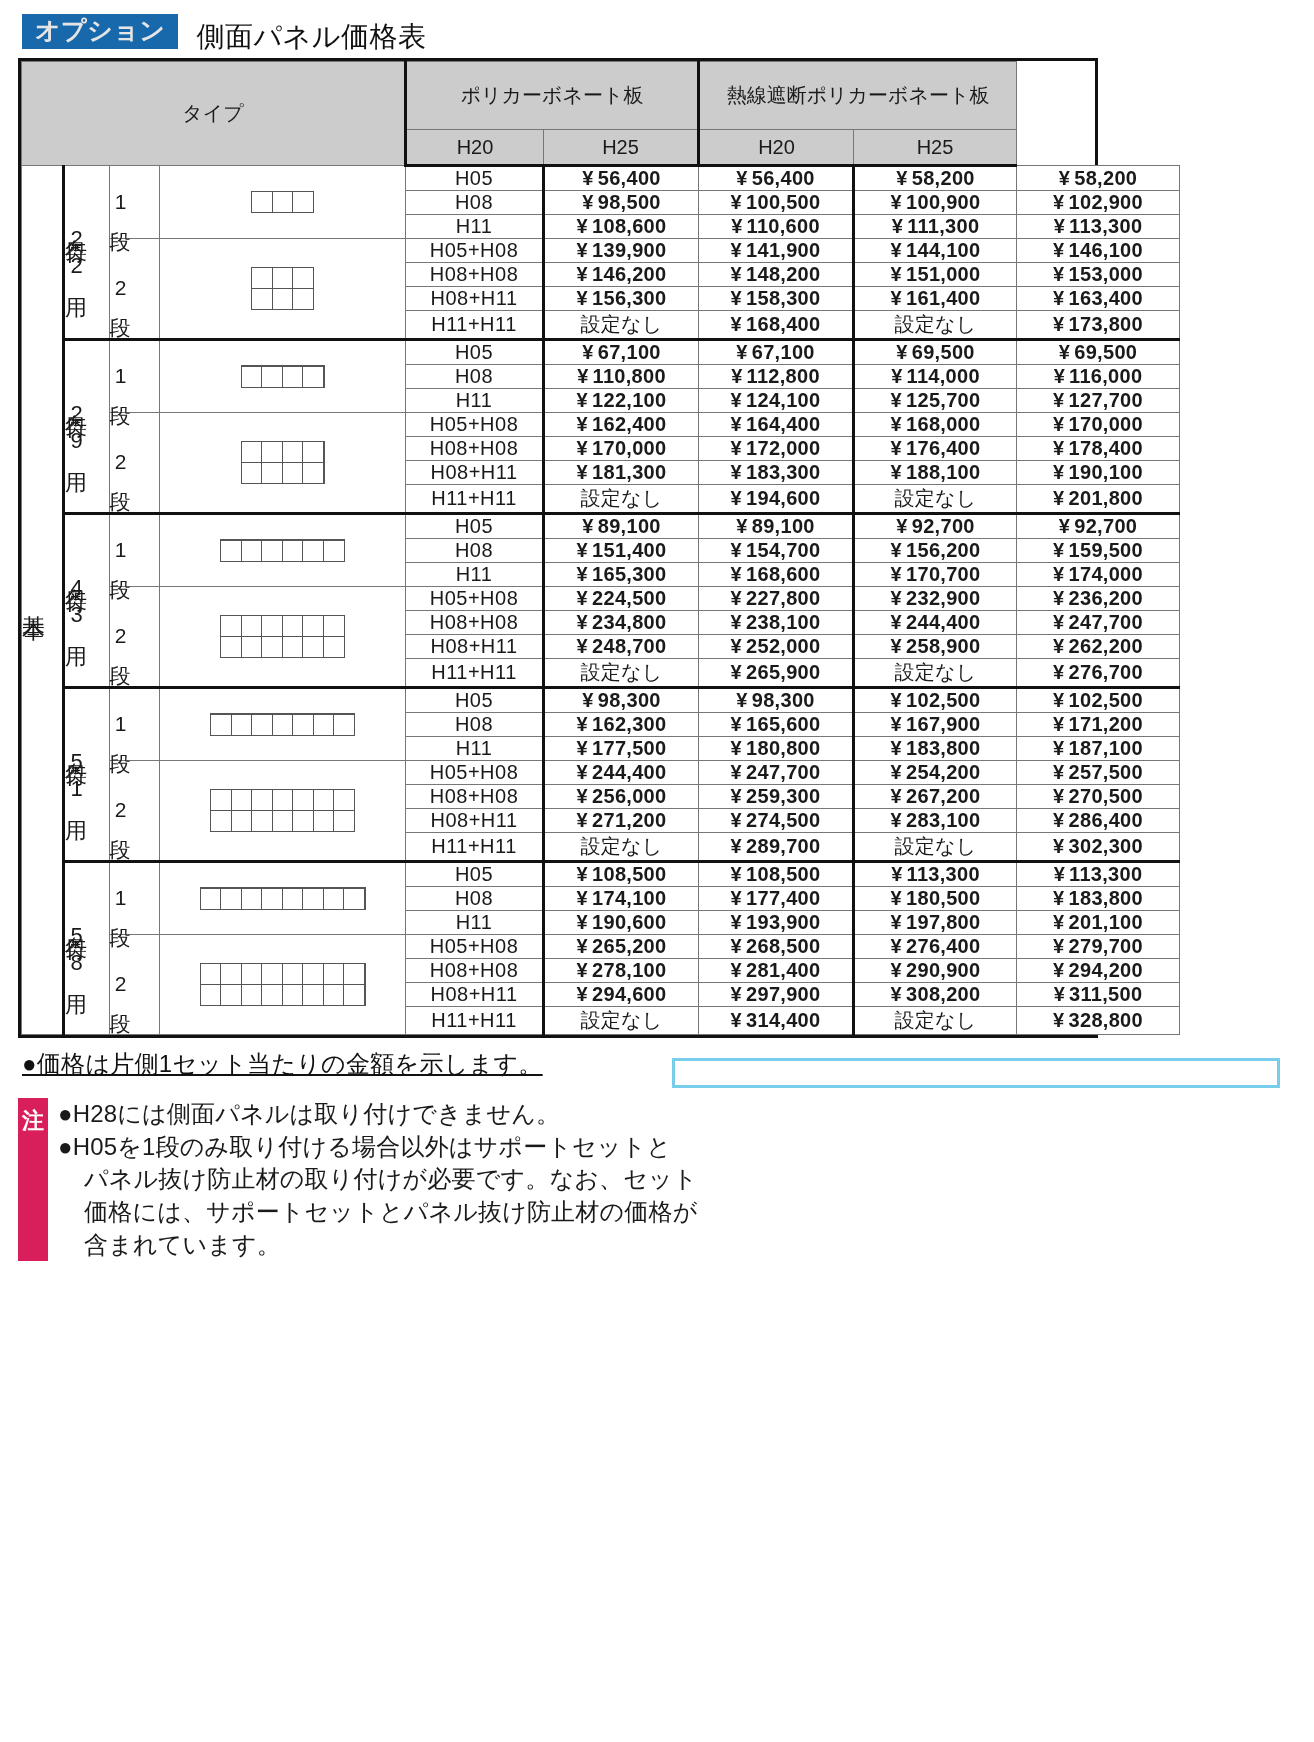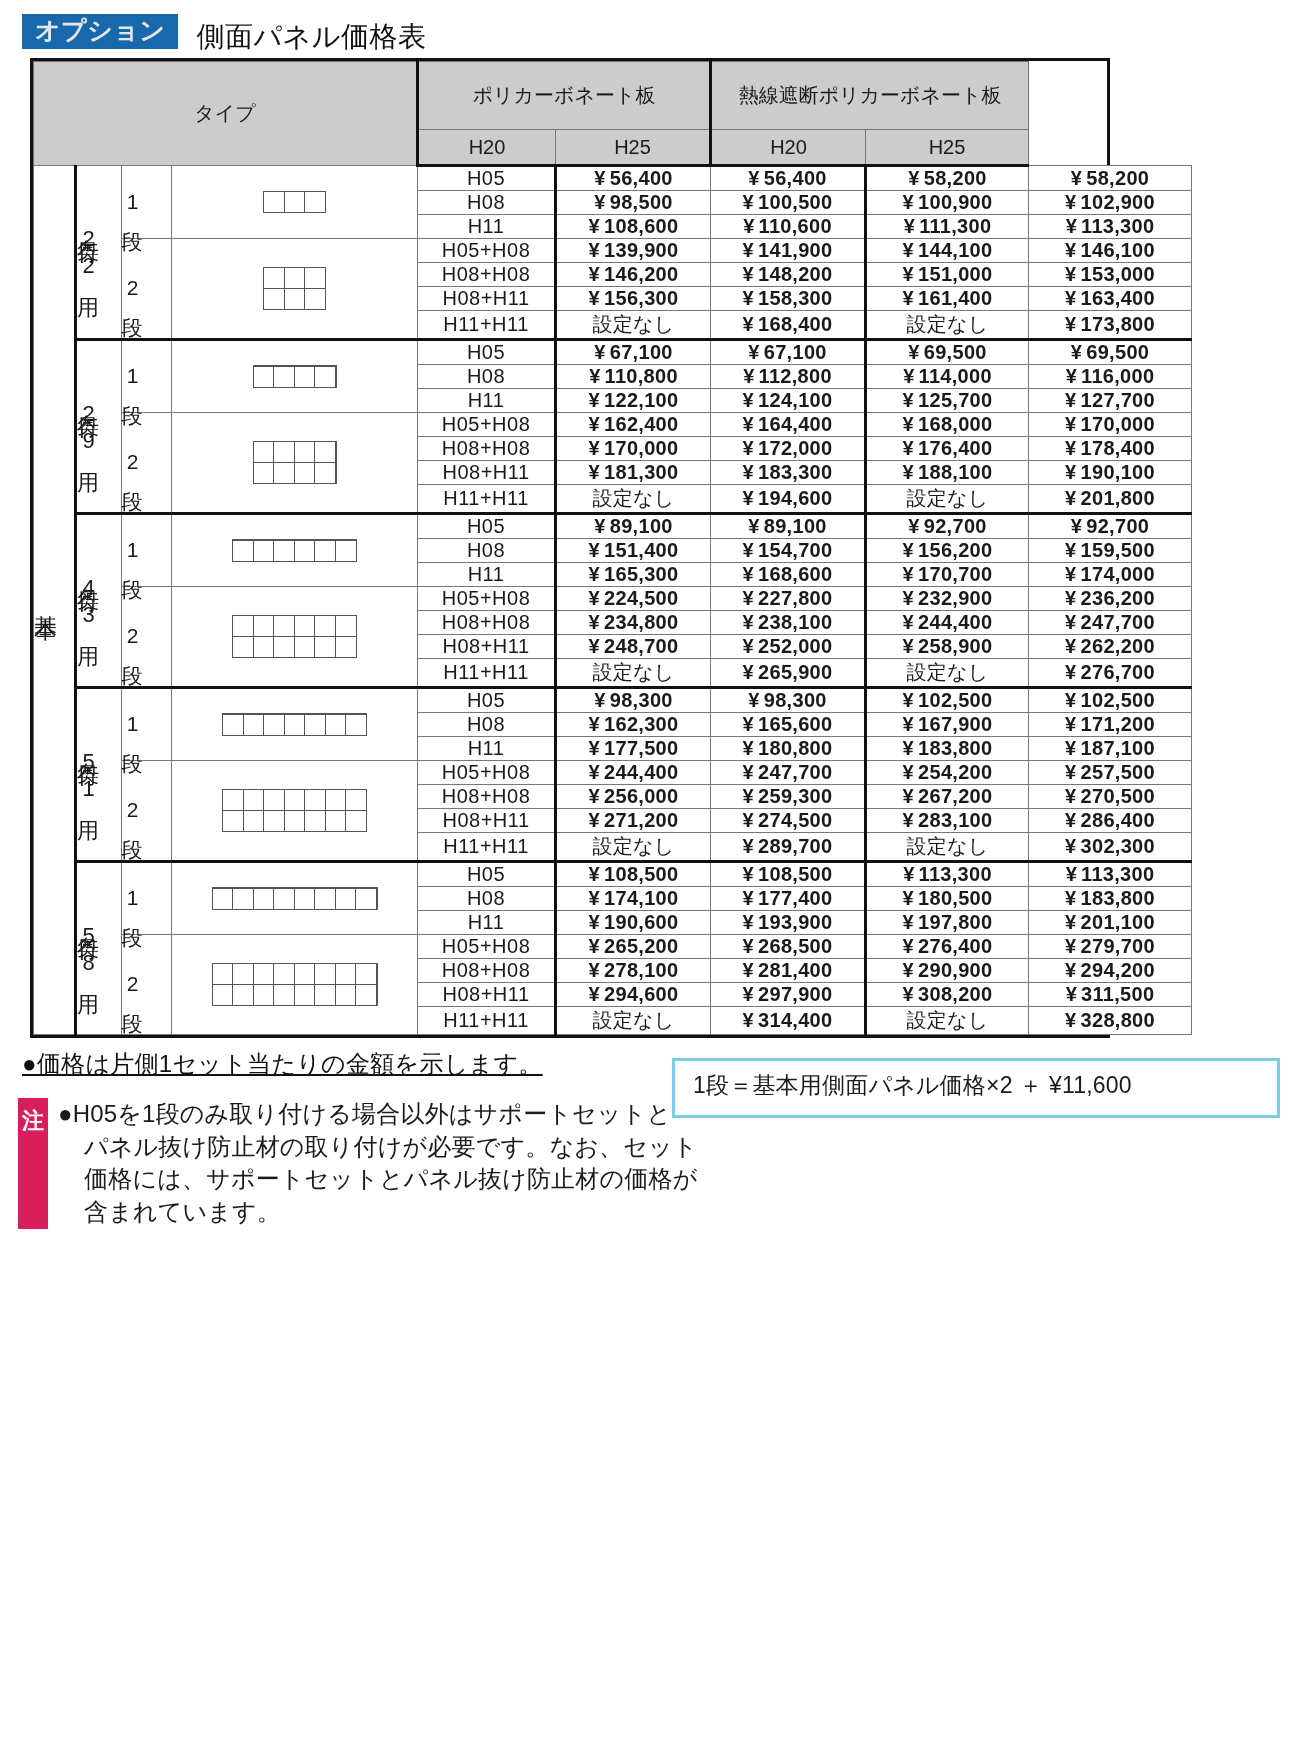--- a/index.html
+++ b/index.html
@@ -37,21 +37,21 @@
     font-size: 28px;
     font-weight: 500;
     margin-left: 18px;
     letter-spacing: 0.5px;
     color: #111;
     margin-top: 12px;
   }
 
   
   .tbl-wrap {
-    margin: 0 18px 0 30px;
+    margin: 0 18px 0 18px;
     border: 3px solid #111;
     width: 1080px;
   }
   table.price {
     border-collapse: collapse;
     width: 100%;
     table-layout: fixed;
   }
   table.price th, table.price td {
     border: 1px solid #777;
@@ -683,23 +683,23 @@
       </tbody>
   </table>
 </div>
 
 <div class="footer">
   <div class="note-line">●価格は片側1セット当たりの金額を示します。</div>
 
   <div class="caution-block">
     <div class="caution-tag">注</div>
     <div class="caution-text">
+      <p>●H28には側面パネルは取り付けできません。</p>
       <p>●H05を1段のみ取り付ける場合以外はサポートセットと</p>
       <p class="indent">パネル抜け防止材の取り付けが必要です。なお、セット</p>
       <p class="indent">価格には、サポートセットとパネル抜け防止材の価格が</p>
       <p class="indent">含まれています。</p>
     </div>
   </div>
 
   <div class="calc-box">
-    <div class="calc-line">1段＝基本用側面パネル価格×2 ＋ ¥11,600</div>
   </div>
 </div>
 
 </body></html>

